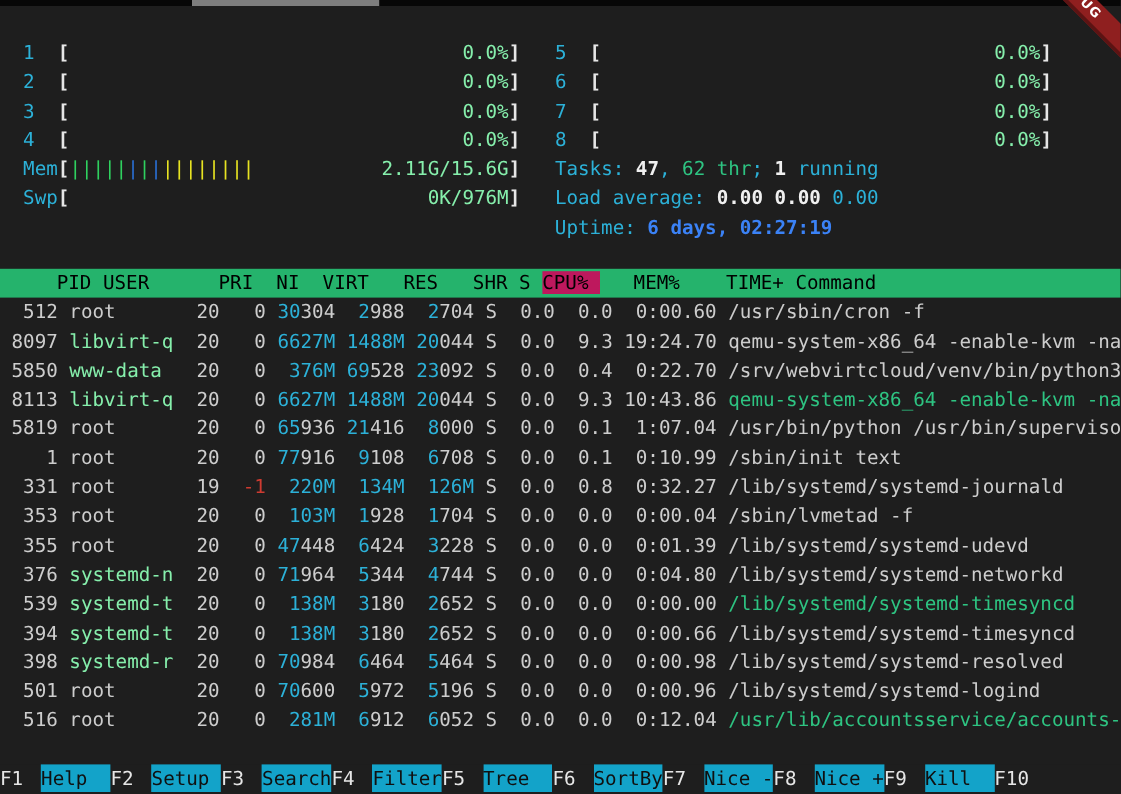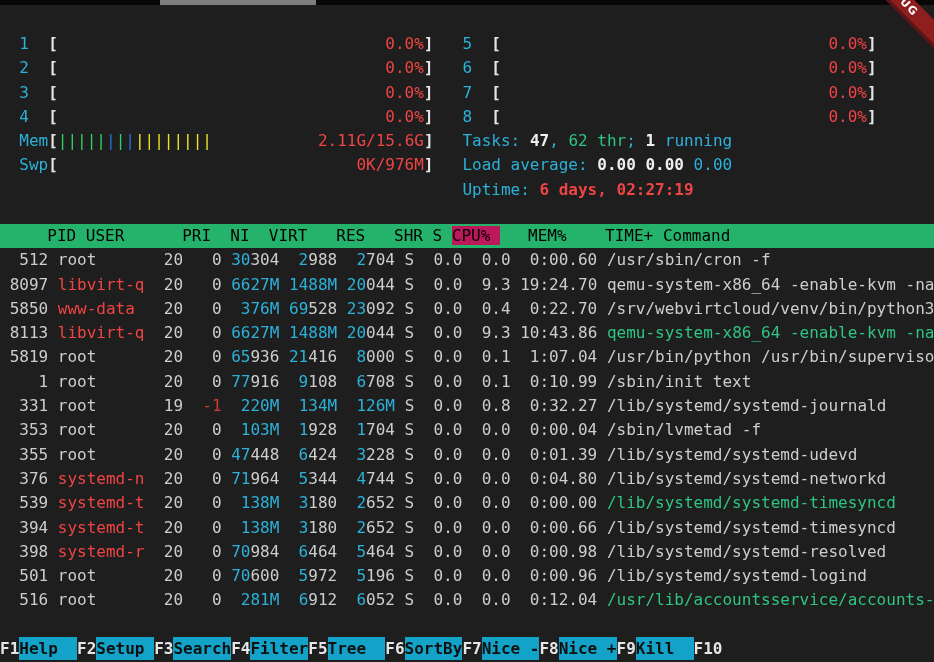--- a/index.html
+++ b/index.html
@@ -1,42 +1,42 @@
 <!DOCTYPE html>
 <html><head>
 <meta charset="utf-8">
 <style>
   html,body{margin:0;padding:0;background:#1e1e1e;}
   .terminal{position:relative;width:934px;height:662px;background:#1e1e1e;overflow:hidden;
     font-family:"DejaVu Sans Mono",monospace;font-size:16px;}
   .line{height:24.3px;line-height:24.3px;white-space:pre;}
   .c-fg{color:#cdcdcd;}
-  .c-dim{color:#ef4444;}
+  .c-dim{color:#86efac;}
   .c-cyan{color:#2cb1d8;}
-  .c-cyanb{color:#ef4444;font-weight:bold;}
+  .c-cyanb{color:#3b82f6;font-weight:bold;}
   .c-wb{color:#f0f0f0;font-weight:bold;}
   .c-white{color:#e6e6e6;font-weight:bold;}
   .c-green{color:#2ec482;}
   .c-greenb{color:#2ec482;font-weight:normal;}
   .c-red{color:#cd3b31;}
   .c-mg{color:#2fd15f;}
   .c-mb{color:#2a6fd4;}
   .c-my{color:#e7e322;}
   .c-hdr{color:#000;margin-left:28px;}
   .c-hdrsort{color:#000;background:#be185d;}
   #meters{position:absolute;top:32px;left:0;width:100%;}
   #table{position:absolute;top:224px;left:0;width:100%;}
   .hdr-line{background:#25b36c;}
   .sel-row{background:#13a3c9;}
   .sel-row span{color:#0a0a0a !important;background:transparent !important;}
   #fnbar{position:absolute;top:637px;left:0;width:100%;height:23px;display:flex;
     line-height:23px;background:#1e1e1e;}
   #fnbar .fk{color:#e6e6e6;white-space:pre;}
-  #fnbar .fl{color:#101010;background:#13a3c9;white-space:pre;}
-  #fnbar .fn-item{display:flex;font-weight:bold;}
+  #fnbar .fl{color:#101010;background:#13a3c9;white-space:pre;margin-left:15px;}
+  #fnbar .fn-item{display:flex;}
   #fnbar .fn-item:last-child{flex:1;}
   #fnbar .fn-item:last-child .fl{flex:1;}
   #top-strip{position:absolute;top:0;left:0;width:934px;height:5px;background:#070707;z-index:5;}
   #top-strip .thumb{position:absolute;top:0;left:160px;width:156px;height:5px;background:#7e7e7e;}
   .ribbon{position:absolute;top:-2px;right:-34px;width:120px;height:17px;background:#8f1f1f;
     border-bottom:3px solid #5c1313;transform:rotate(45deg);z-index:6;
     color:#fff;font-weight:bold;font-size:11px;text-align:center;line-height:17px;
     font-family:"DejaVu Sans",sans-serif;letter-spacing:1px;}
 </style>
 </head>

